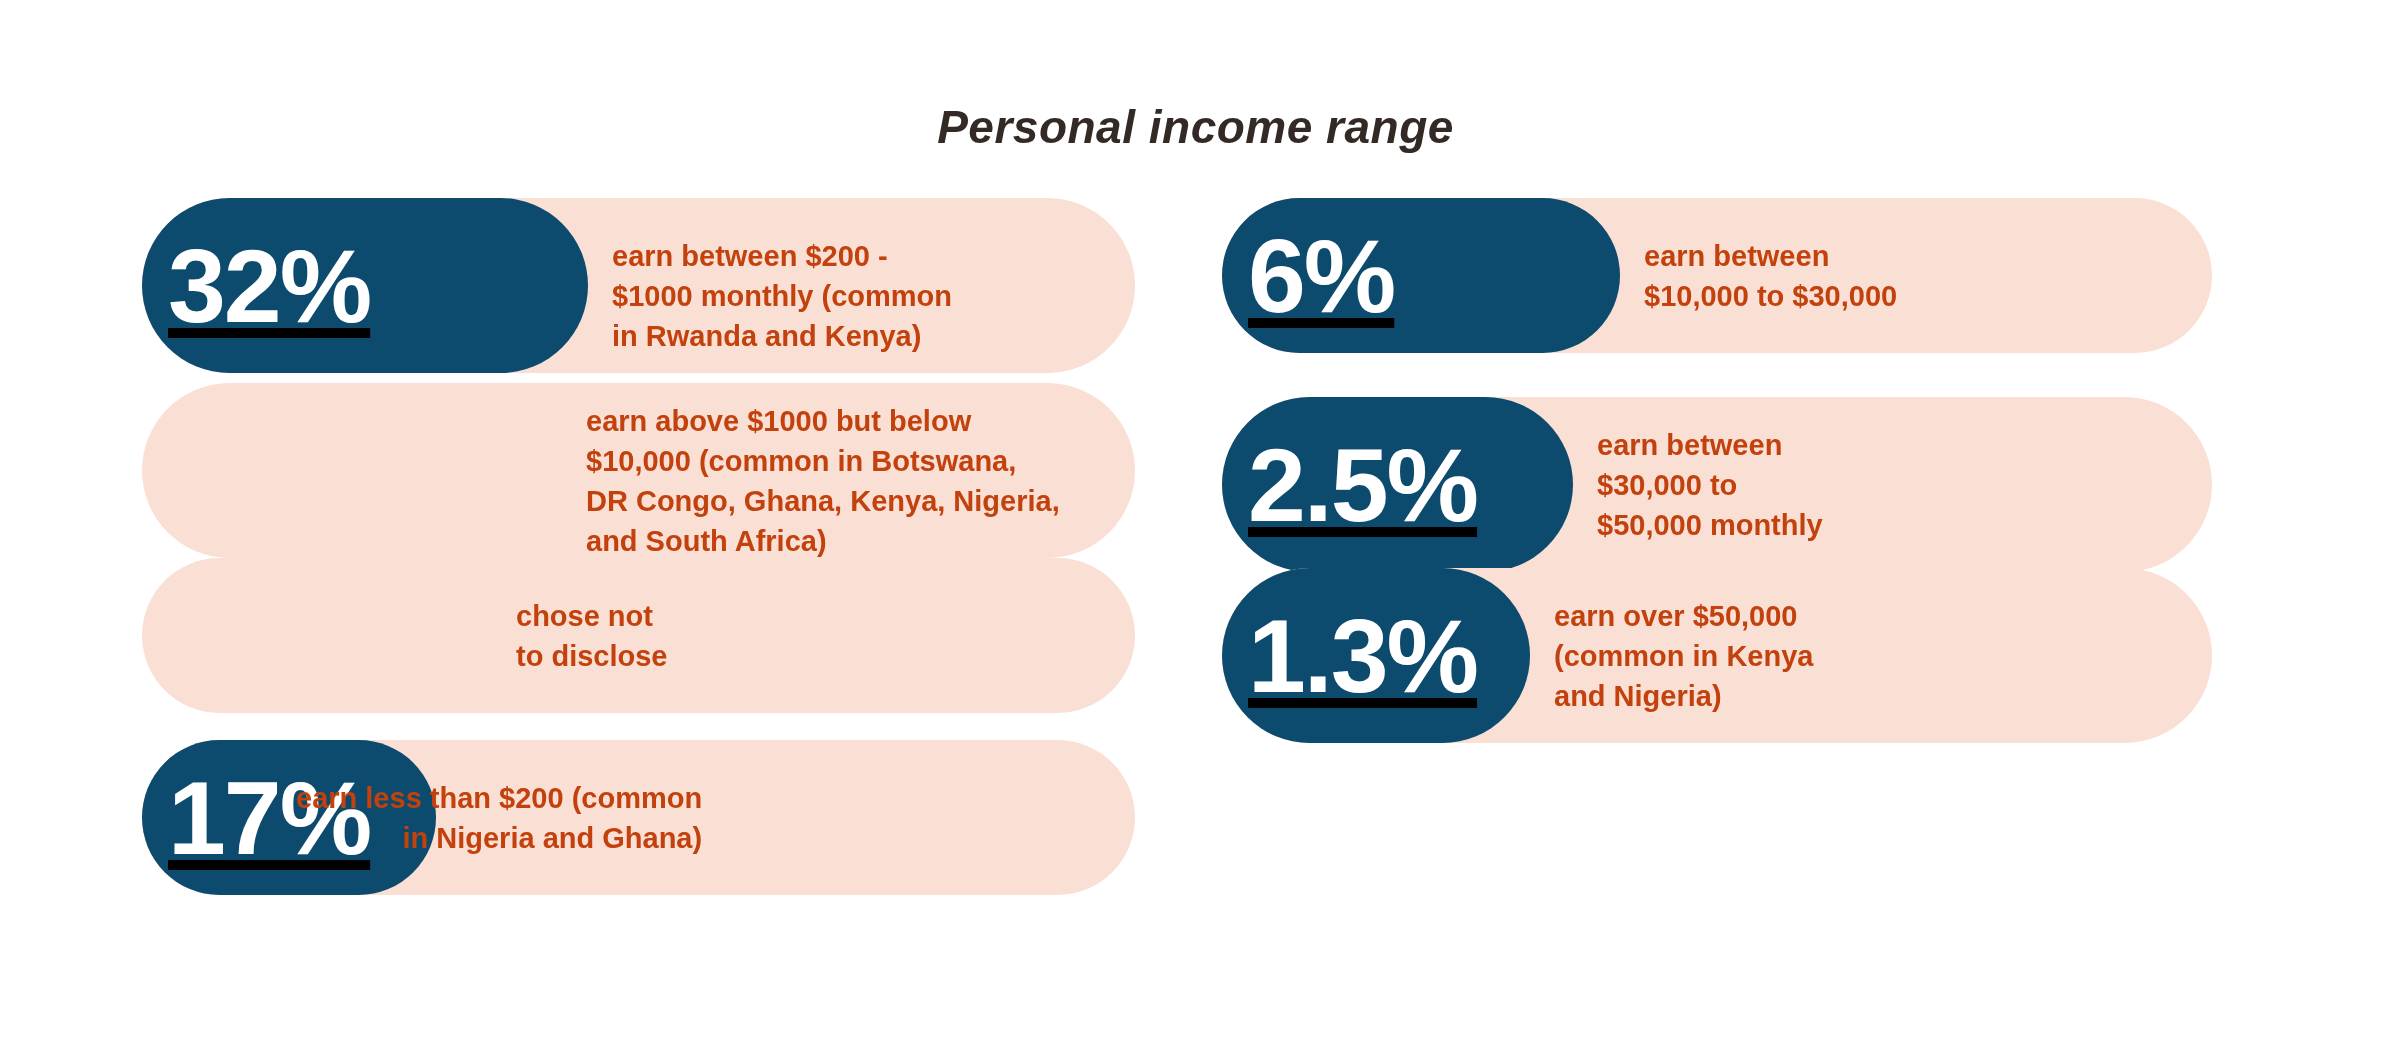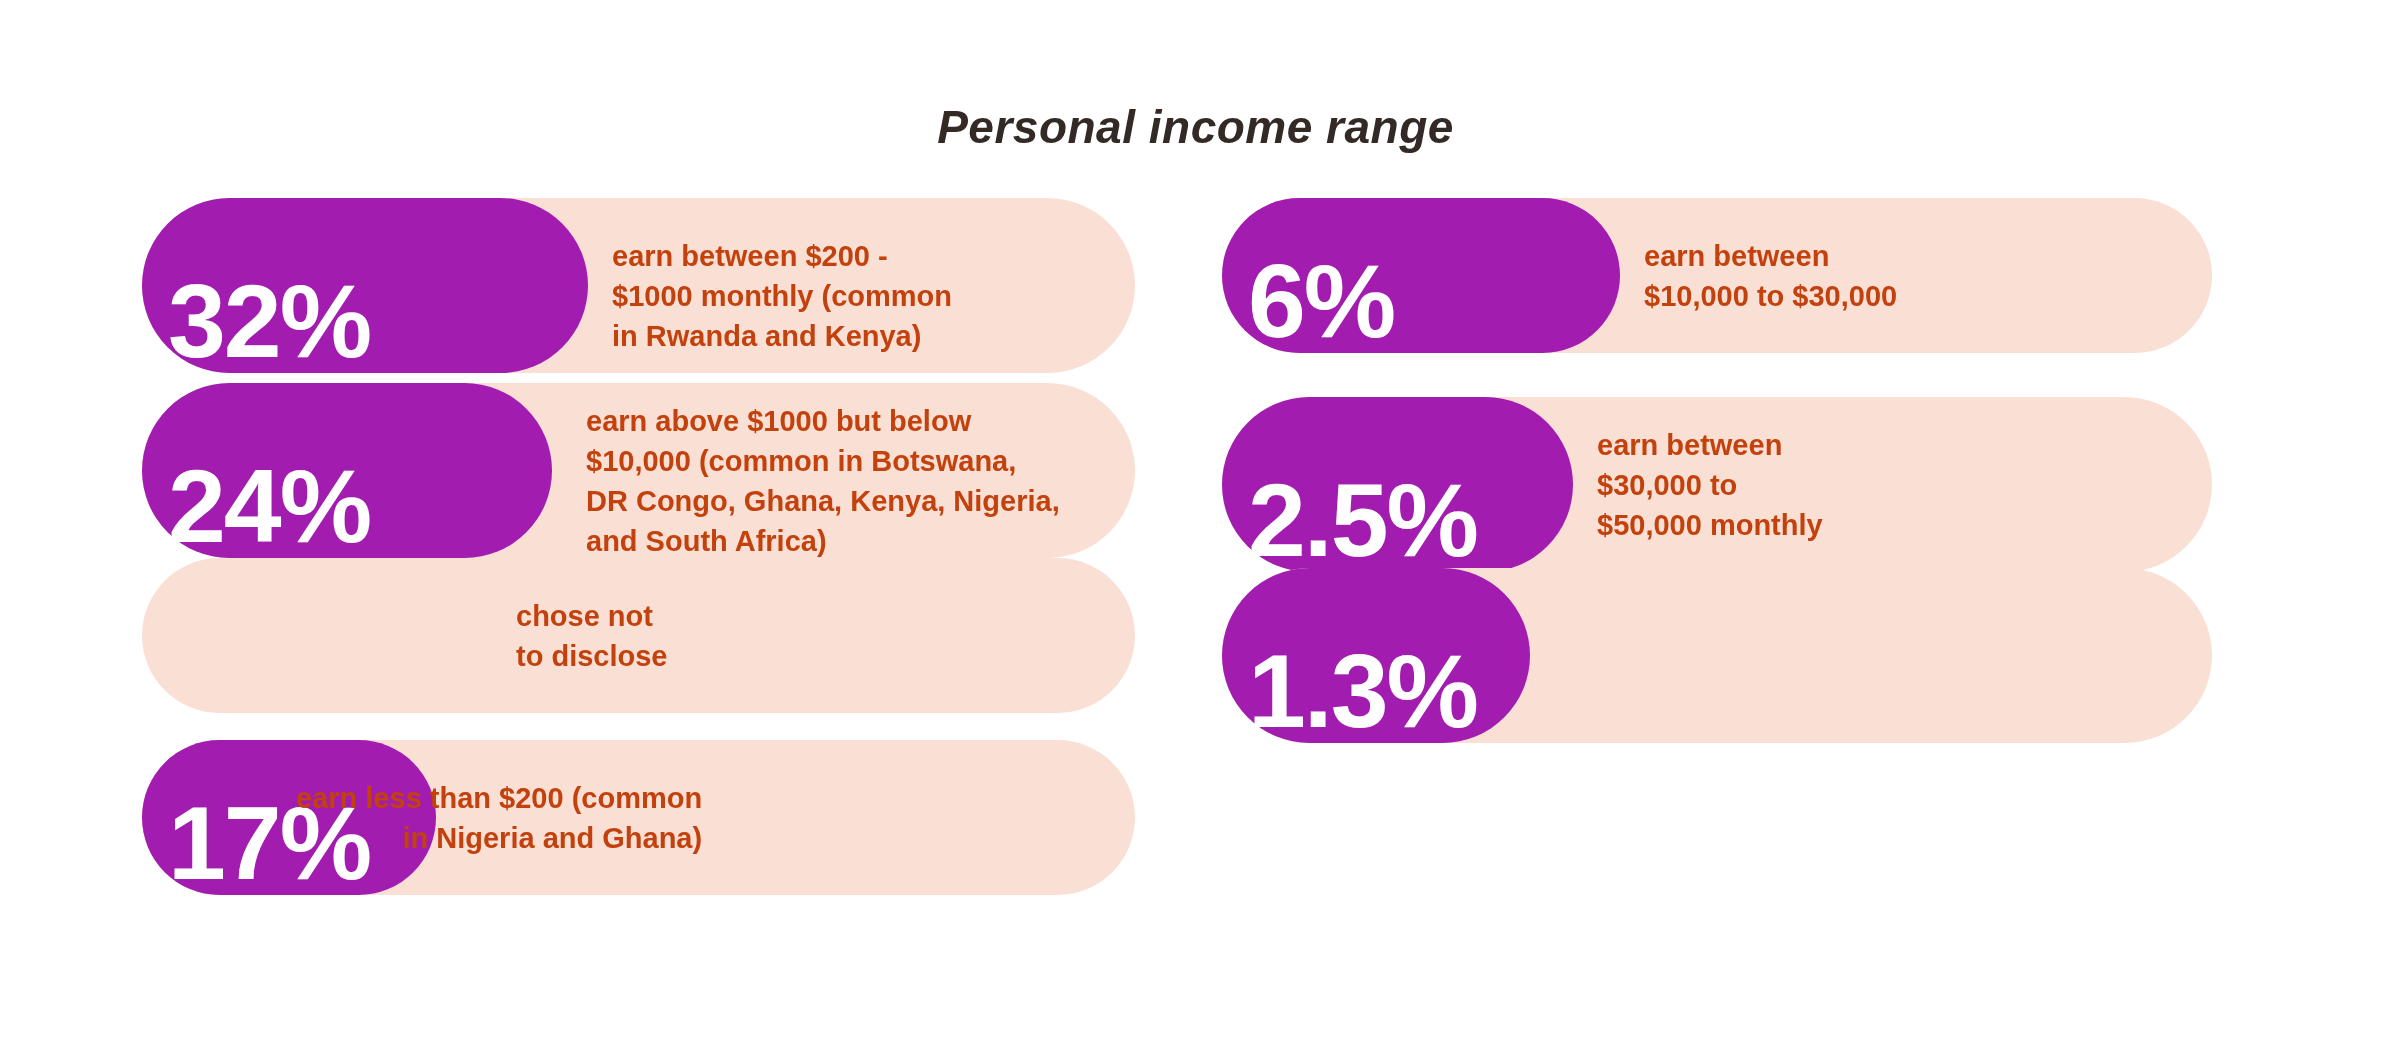--- a/index.html
+++ b/index.html
@@ -49,26 +49,27 @@
     background: #FADFD5;
     border-radius: 999px;
     overflow: visible;
   }
 
   .bar-fill {
     position: absolute;
     left: 0;
     top: 0;
     height: 100%;
-    background: #a21caf;
+    background: #0c4a6e;
     border-radius: 999px;
     display: flex;
-    align-items: flex-end;
+    align-items: center;
     box-sizing: border-box;
     padding-left: 26px;
+    text-decoration: underline;
   }
 
   .bar-value {
     color: #ffffff;
     font-weight: bold;
     font-size: 104px;
     line-height: 1;
     letter-spacing: -2px;
     white-space: nowrap;
   }
@@ -94,23 +95,20 @@
     <div class="bar-row" style="top:198px; height:175px; width:993px;">
       <div class="bar-fill" style="width:446px;">
         <span class="bar-value">32%</span>
       </div>
       <div class="bar-desc" style="left:470px; top:38px;">earn between $200 -
 $1000 monthly (common
 in Rwanda and Kenya)</div>
     </div>
 
     <div class="bar-row" style="top:383px; height:175px; width:993px;">
-      <div class="bar-fill" style="width:410px;">
-        <span class="bar-value">24%</span>
-      </div>
       <div class="bar-desc" style="left:444px; top:18px;">earn above $1000 but below
 $10,000 (common in Botswana,
 DR Congo, Ghana, Kenya, Nigeria,
 and South Africa)</div>
     </div>
 
     <div class="bar-row" style="top:558px; height:155px; width:993px;">
       <div class="bar-desc" style="left:374px; top:38px;">chose not
 to disclose</div>
     </div>
@@ -141,17 +139,20 @@
       </div>
       <div class="bar-desc" style="left:375px; top:28px;">earn between
 $30,000 to
 $50,000 monthly</div>
     </div>
 
     <div class="bar-row" style="top:568px; height:175px; width:990px;">
       <div class="bar-fill" style="width:308px;">
         <span class="bar-value">1.3%</span>
       </div>
+      <div class="bar-desc" style="left:332px; top:28px;">earn over $50,000
+(common in Kenya
+and Nigeria)</div>
     </div>
 
   </div>
 
 </div>
 
 </body></html>

